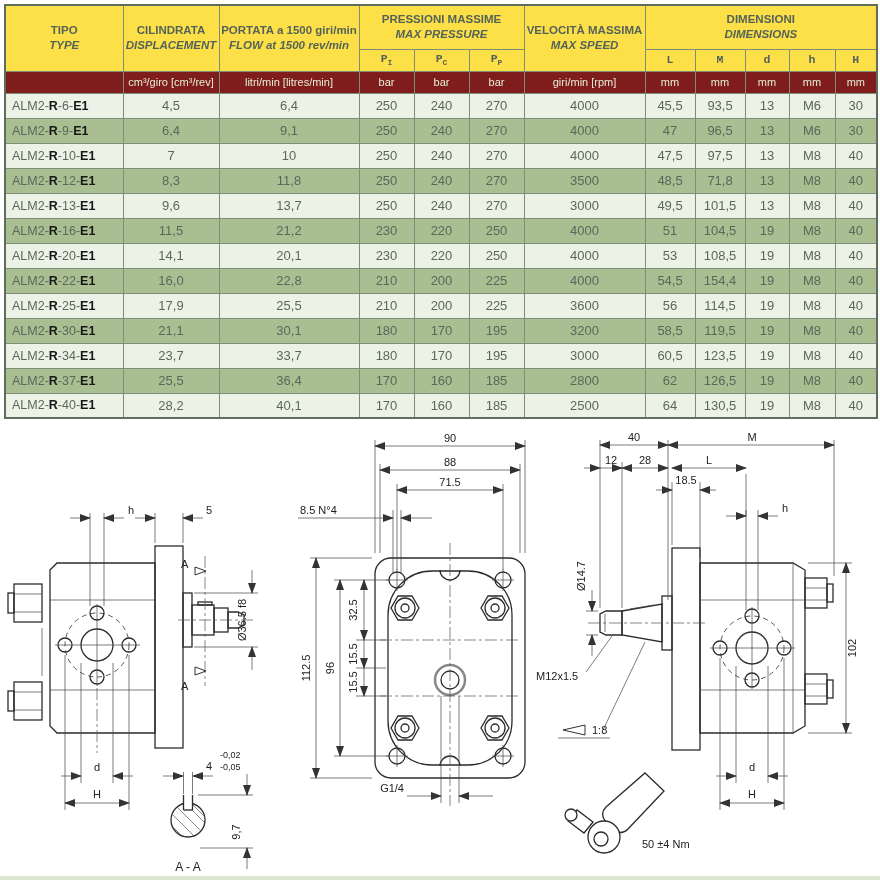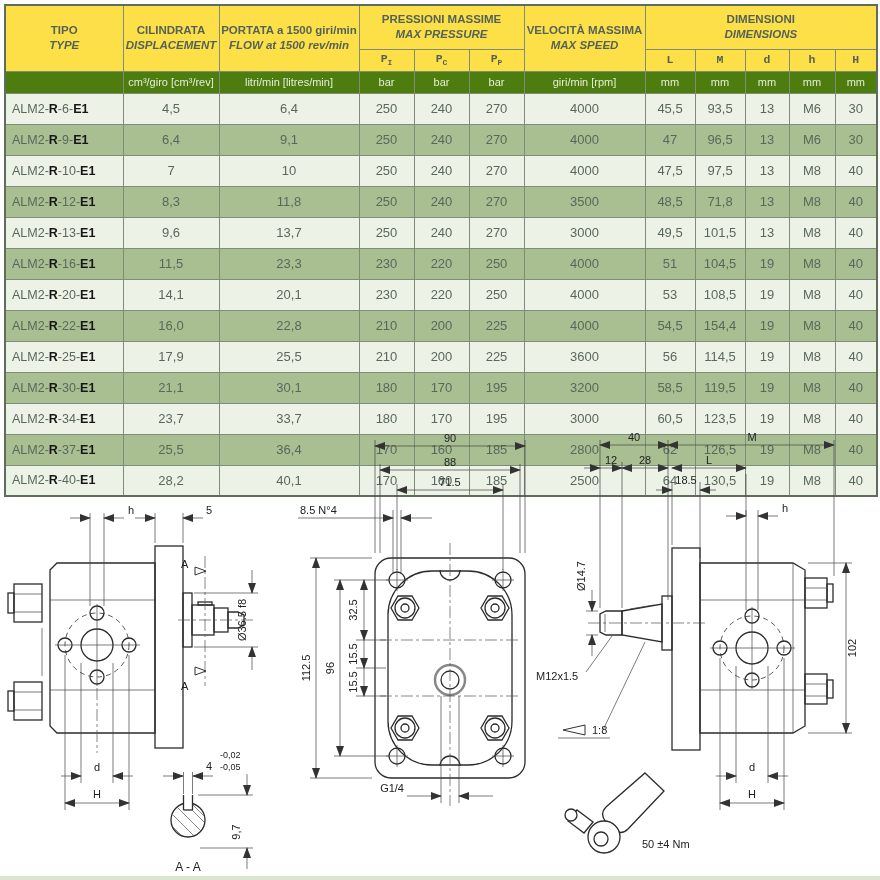--- a/index.html
+++ b/index.html
@@ -11,22 +11,22 @@
   table.spec th,table.spec td{border:1px solid #7e8d7a;padding:0;overflow:hidden;white-space:nowrap;}
   table.spec{border:2px solid #5f6e5c;}
   thead th{background:#fde047;color:#54635a;font-size:11.5px;font-weight:bold;text-align:center;vertical-align:middle;line-height:1.3;}
   thead .it{font-style:italic;display:block;}
   thead .r1{display:block;}
   tr.grp{height:44px;}
   tr.sub{height:22px;}
   tr.sub th{font-size:11.5px;font-family:Liberation Mono, monospace;}
   tr.sub sub{font-size:8px;}
   tr.units{height:22px;}
-  tr.units td{background:#4d7c0f;color:#e6eed6;font-size:11px;text-align:center;font-weight:normal;}
-  tbody.data tr{height:31px;margin-top:18px;}
+  tr.units td{background:#7f1d1d;color:#e6eed6;font-size:11px;text-align:center;font-weight:normal;}
+  tbody.data tr{height:25px;margin-top:18px;}
   tbody.data td{font-size:13px;color:#5a685c;text-align:center;background:#edf2e6;}
   tbody.data tr:nth-child(even) td{background:#a9bf92;}
   tbody.data td.model{text-align:left;padding-left:6px;font-size:12.5px;}
   tbody.data td.model .b{font-weight:bold;color:#161616;}
   
   .draw-wrap{position:absolute;top:418px;left:0;width:880px;height:458px;}
   svg text{fill:#222;font-family:"Liberation Sans",sans-serif;}
   .dim{font-size:11px;}
   .dims{font-size:9px;}
   .outline{stroke:#2b2b2b;stroke-width:1.3;fill:none;}
@@ -177,21 +177,21 @@
             <td>3000</td>
             <td>49,5</td>
             <td>101,5</td>
             <td>13</td>
             <td>M8</td>
             <td>40</td>
           </tr>
           <tr>
             <td class="model"><span>ALM2-</span><span class="b">R</span><span>-16-</span><span class="b">E1</span></td>
             <td>11,5</td>
-            <td>23,3</td>
+            <td>21,2</td>
             <td>230</td>
             <td>220</td>
             <td>250</td>
             <td>4000</td>
             <td>51</td>
             <td>104,5</td>
             <td>19</td>
             <td>M8</td>
             <td>40</td>
           </tr>

